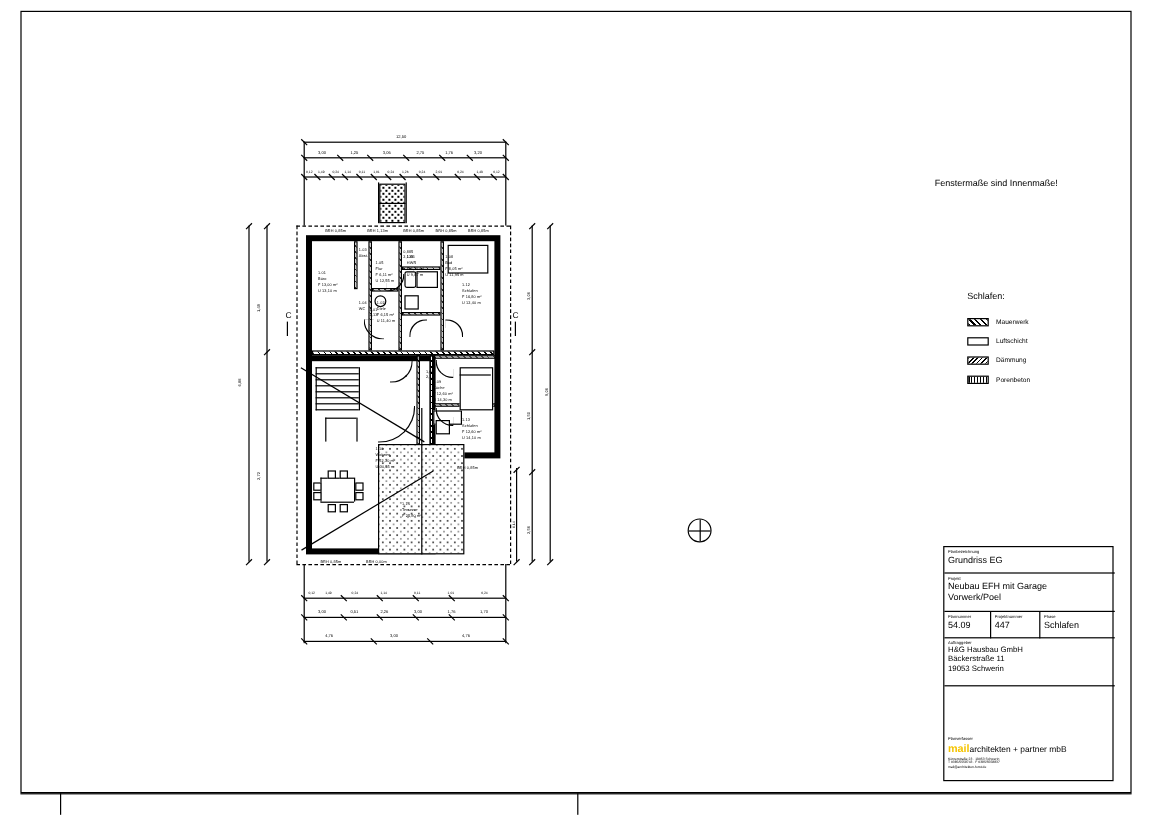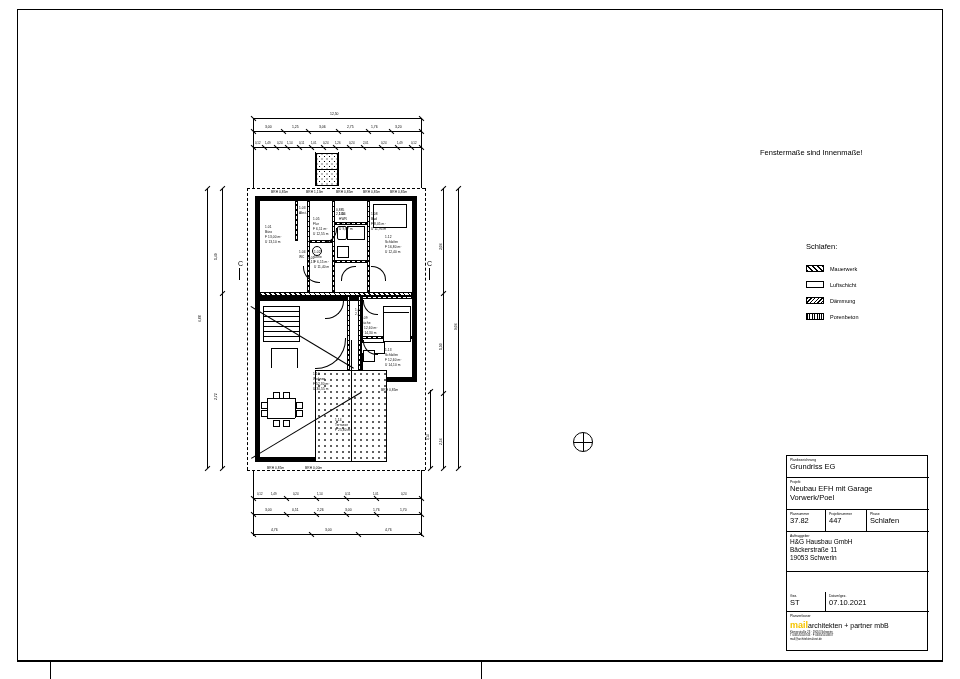--- a/index.html
+++ b/index.html
@@ -532,21 +532,21 @@
     <div class="dim-tick" style="left:113px; top:434px;"></div>
     <div class="dim-tick" style="left:160px; top:434px;"></div>
     <div class="dim-tick" style="left:223px; top:434px;"></div>
 
     <div class="thinline" style="left:58px; top:370px; width:1px; height:66px;"></div>
     <div class="thinline" style="left:226px; top:370px; width:1px; height:66px;"></div>
 
     <div class="compass" style="left:378px; top:332px;"></div>
   </div>
 
-  <div class="note-text" style="left:728px; top:148px;padding-left:32px;">Fenstermaße sind Innenmaße!</div>
+  <div class="note-text" style="left:747px; top:148px;padding-left:32px;">Fenstermaße sind Innenmaße!</div>
 
   <div class="legend-title" style="left:806px; top:242px;">Schlafen:</div>
 
   <div class="legend-row" style="left:806px; top:265px;">
     <span class="legend-swatch sw-mauerwerk"></span>
     <span>Mauerwerk</span>
   </div>
   <div class="legend-row" style="left:806px; top:281px;">
     <span class="legend-swatch sw-luftschicht"></span>
     <span>Luftschicht</span>
@@ -569,21 +569,21 @@
     </div>
 
     <div class="tb-row" style="top:0; height:22px;">
       <div class="tb-cap">Planbezeichnung</div>
       <div class="tb-val">Grundriss EG</div>
     </div>
 
     <div class="tb-row" style="top:54px; height:22px;">
       <div style="position:absolute; left:0; top:0; width:38px;">
         <div class="tb-cap">Plannummer</div>
-        <div class="tb-val">37.82</div>
+        <div class="tb-val">54.09</div>
       </div>
       <div style="position:absolute; left:39px; top:0; width:40px;">
         <div class="tb-cap">Projektnummer</div>
         <div class="tb-val">447</div>
       </div>
       <div style="position:absolute; left:80px; top:0; width:62px;">
         <div class="tb-cap">Phase</div>
         <div class="tb-val">Schlafen</div>
       </div>
       <div class="tb-vline" style="left:38px; top:0; height:22px;"></div>
@@ -591,31 +591,20 @@
     </div>
 
     <div class="tb-row" style="top:76px; height:40px;">
       <div class="tb-cap">Auftraggeber</div>
       <div class="tb-val small">H&amp;G Hausbau GmbH</div>
       <div class="tb-val small">Bäckerstraße 11</div>
       <div class="tb-val small">19053 Schwerin</div>
     </div>
 
 
-    <div class="tb-row" style="top:136px; height:20px;">
-      <div style="position:absolute; left:0; top:0; width:38px;">
-        <div class="tb-cap">Gez.</div>
-        <div class="tb-val">ST</div>
-      </div>
-      <div style="position:absolute; left:39px; top:0; width:100px;">
-        <div class="tb-cap">Datum/gez.</div>
-        <div class="tb-val">07.10.2021</div>
-      </div>
-      <div class="tb-vline" style="left:38px; top:0; height:20px;"></div>
-    </div>
 
     <div style="position:absolute; left:0; top:156px; width:142px; height:40px;">
       <div class="tb-cap">Planverfasser</div>
       <div style="padding-left:3px; white-space:nowrap; line-height:10px;">
         <span class="tb-logo-mark" style="font-size:9px;">mail</span><span style="font-size:7px;">architekten + partner mbB</span>
       </div>
       <div class="tb-fine">Körnerstraße 23 · 19053 Schwerin</div>
       <div class="tb-fine">T  0385/5558743 · F  0385/5558837</div>
       <div class="tb-fine">mail@architekten-forst.de</div>
     </div>

